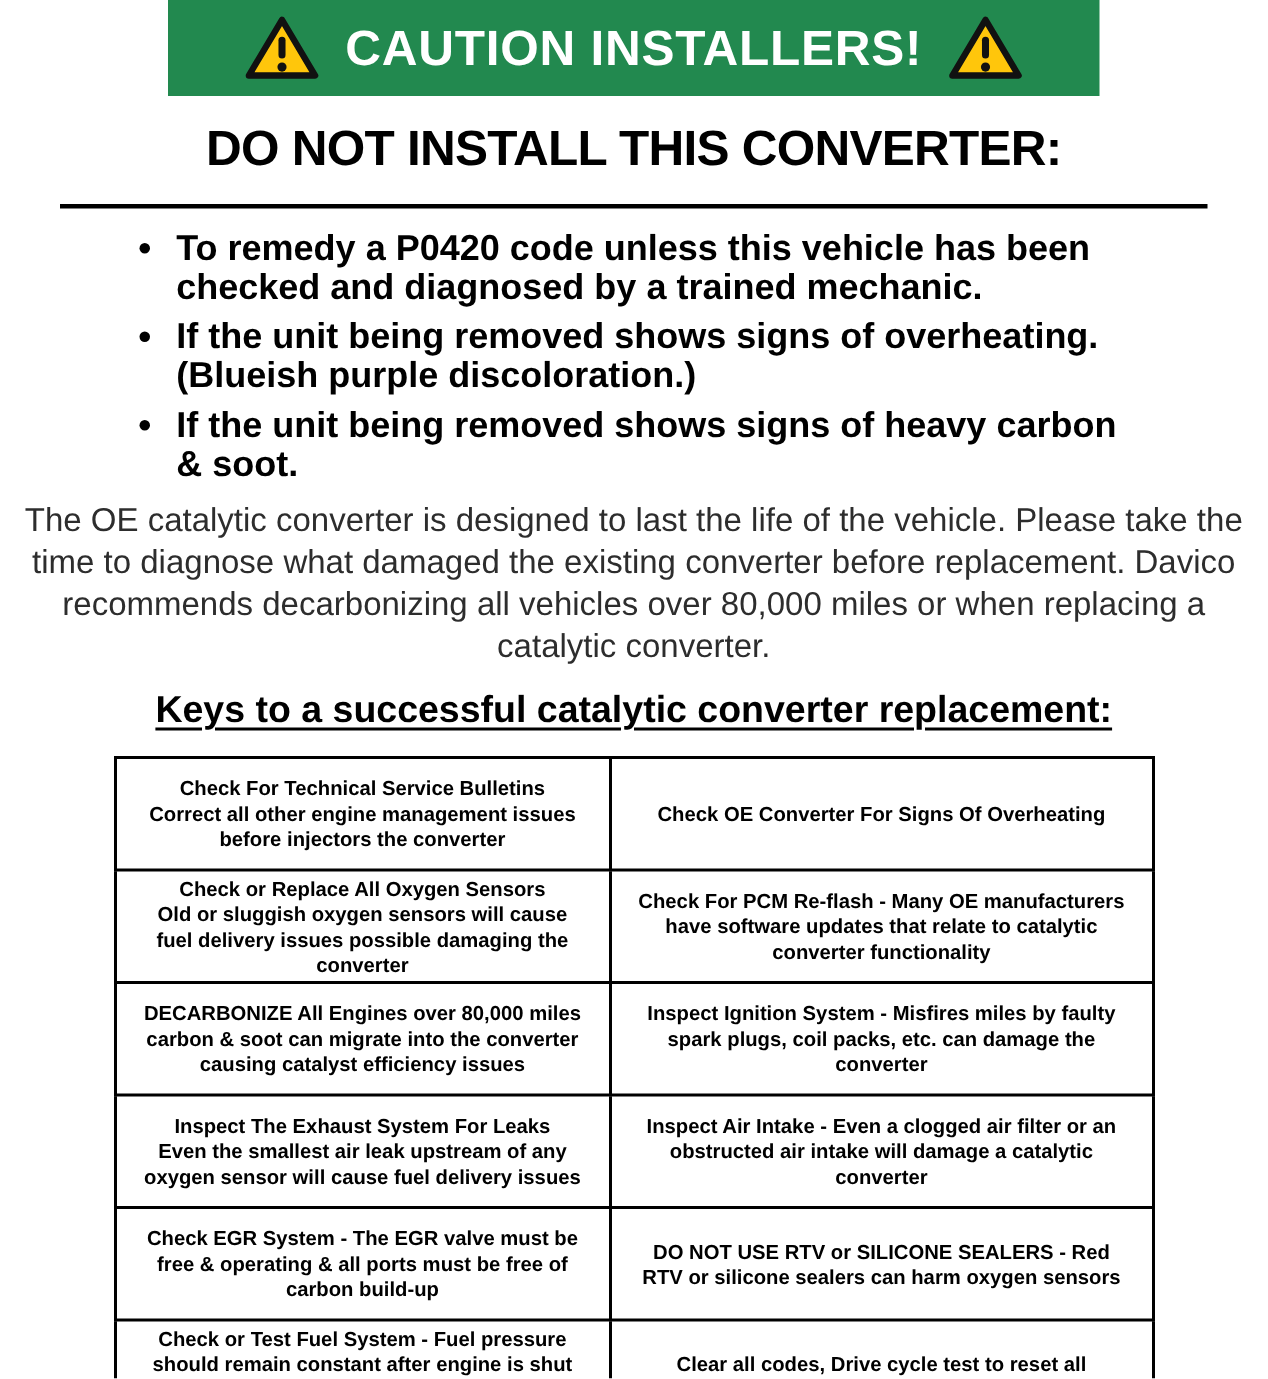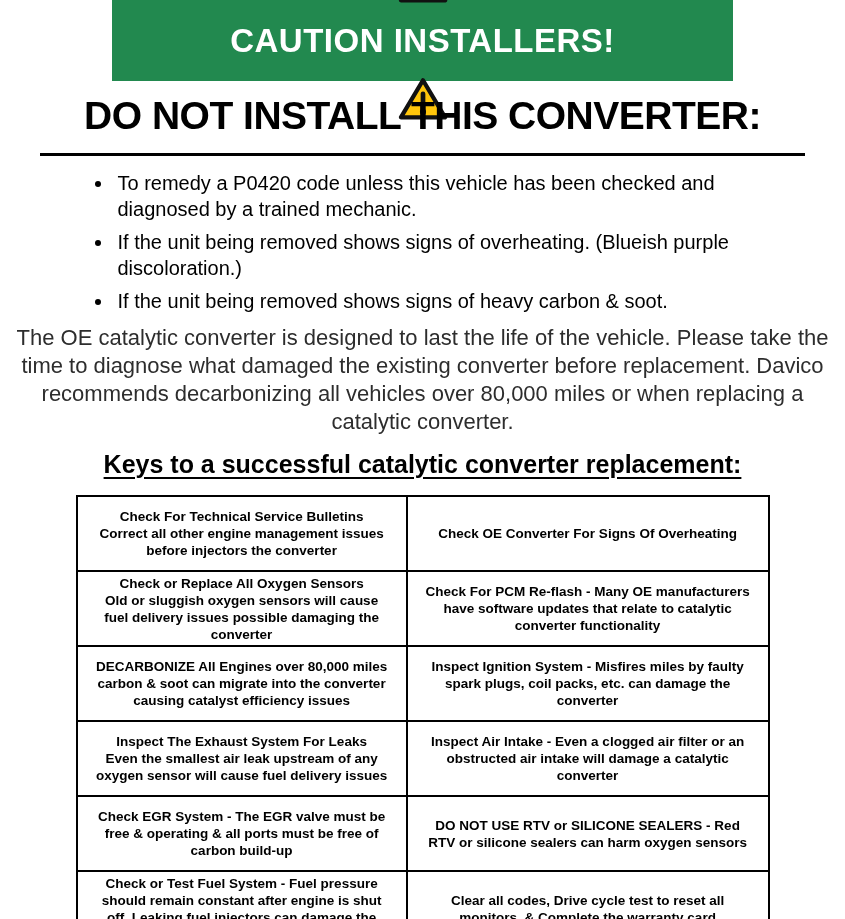--- a/index.html
+++ b/index.html
@@ -12,60 +12,59 @@
   }
   .page {
     width: 845px;
     height: 919px;
     overflow: hidden;
     background: #fff;
   }
   
   .banner {
     width: 621px;
-    height: 81px;
+    height: 64px;
     margin: 0 auto;
     display: flex;
     align-items: center;
     justify-content: center;
     gap: 16px;
-    flex-direction: column;
   }
   .banner-text {
     color: #ffffff;
     font-size: 33px;
     font-weight: bold;
     letter-spacing: 0.5px;
     white-space: nowrap;
   }
   .warning-svg { width: 52px; height: 47px; display: block; }
 
   
   .headline {
     text-align: center;
-    font-size: 39px;
+    font-size: 33px;
     font-weight: bold;
     letter-spacing: -0.5px;
     margin-top: 12px;
     line-height: 46px;
   }
   .rule {
     width: 765px;
     height: 3px;
     background: #000;
     margin: 14px auto 0 auto;
   }
 
   
   .bullets {
     width: 640px;
     margin: 14px auto 0 auto;
     padding-left: 22px;
-    font-weight: normal;
-    font-size: 20px;
+    font-weight: bold;
+    font-size: 24px;
     line-height: 26px;
     list-style-type: disc;
   }
   .bullets li { margin-bottom: 7px; padding-left: 4px; }
 
   
   .paragraph {
     width: 832px;
     margin: 10px auto 0 auto;
     text-align: center;

